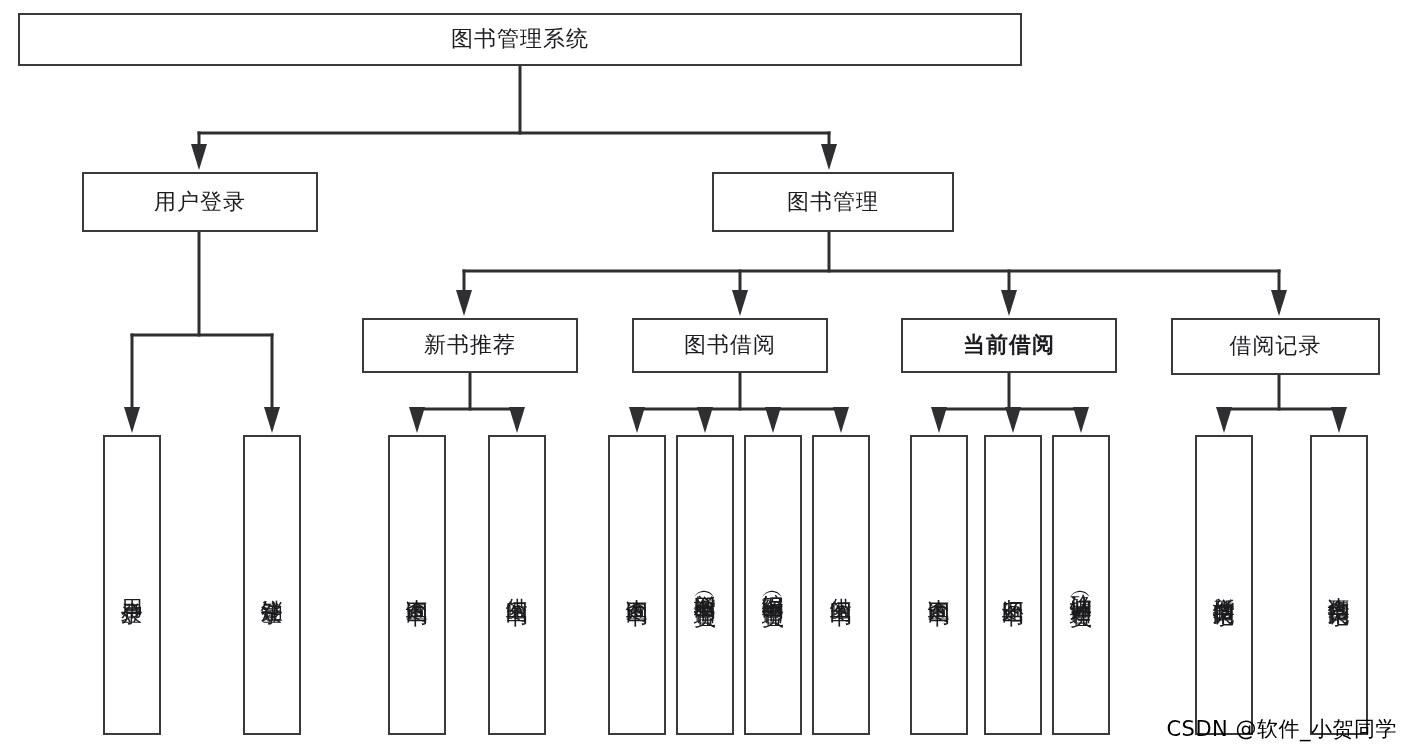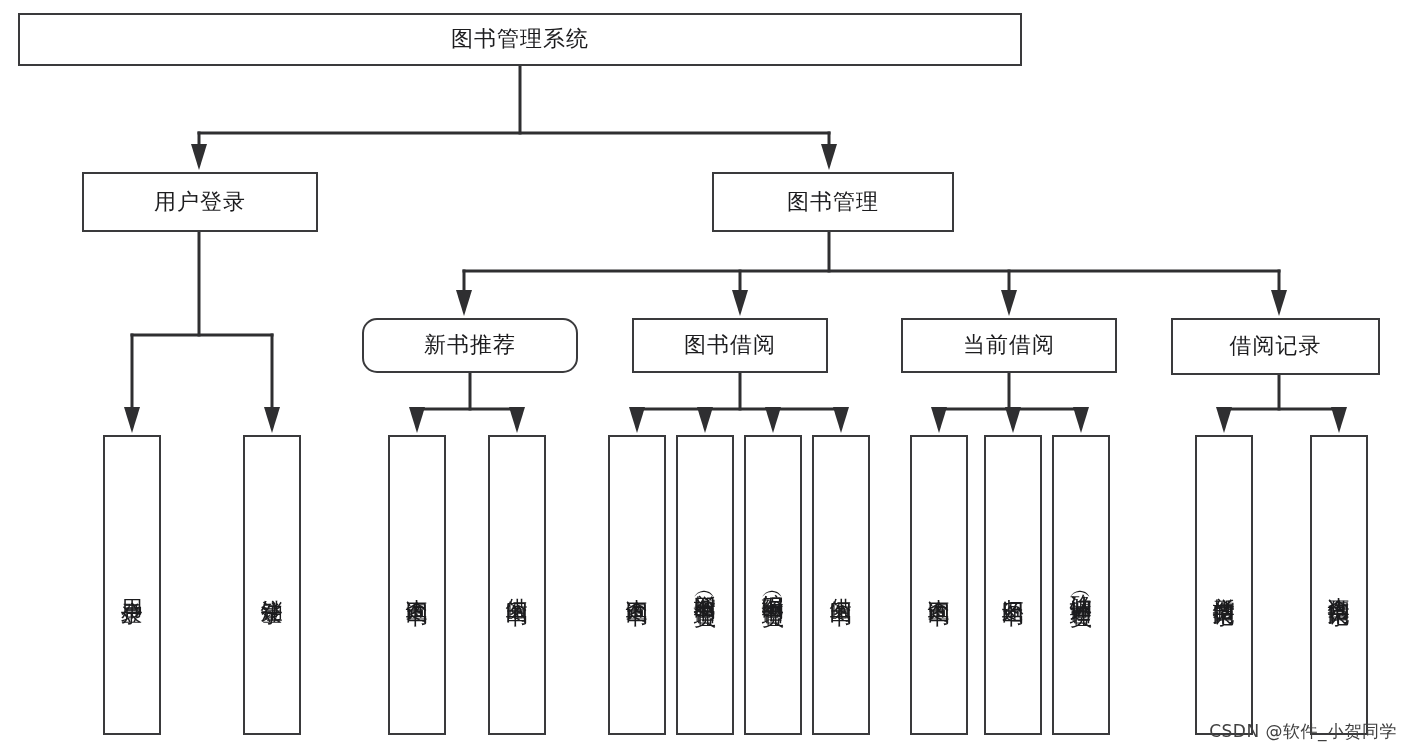--- a/index.html
+++ b/index.html
@@ -53,22 +53,22 @@
   .node-v .vtext {
     writing-mode: vertical-rl;
     text-orientation: upright;
     display: block;
     white-space: nowrap;
   }
   #watermark {
     position: absolute;
     right: 8px;
     bottom: 4px;
-    font-size: 17px;
-    color: #404040;
+    font-size: 21px;
+    color: #000000;
     letter-spacing: 0.5px;
     white-space: nowrap;
     font-family: "DejaVu Sans", "Liberation Sans", sans-serif;
   }
 </style>
 </head>
 <body>
 
 <div id="diagram-root">
 
@@ -130,27 +130,27 @@
   <div id="nodes-layer">
       <div class="node node-h" style="left: 18px; top: 13px; width: 1004px; height: 53px;">
         <span class="htext">图书管理系统</span>
       </div>
       <div class="node node-h" style="left: 82px; top: 172px; width: 236px; height: 60px;">
         <span class="htext">用户登录</span>
       </div>
       <div class="node node-h" style="left: 712px; top: 172px; width: 242px; height: 60px;">
         <span class="htext">图书管理</span>
       </div>
-      <div class="node node-h" style="left: 362px; top: 318px; width: 216px; height: 55px; border-radius: 15px;">
+      <div class="node node-h" style="left: 362px; top: 318px; width: 216px; height: 55px;">
         <span class="htext">新书推荐</span>
       </div>
       <div class="node node-h" style="left: 632px; top: 318px; width: 196px; height: 55px;">
         <span class="htext">图书借阅</span>
       </div>
-      <div class="node node-h" style="left: 901px; top: 318px; width: 216px; height: 55px;">
+      <div class="node node-h" style="left: 901px; top: 318px; width: 216px; height: 55px; font-weight: bold;">
         <span class="htext">当前借阅</span>
       </div>
       <div class="node node-h" style="left: 1171px; top: 318px; width: 209px; height: 57px;">
         <span class="htext">借阅记录</span>
       </div>
       <div class="node node-v" style="left: 103px; top: 435px; width: 58px; height: 300px;">
         <span class="vtext">用户登录</span>
       </div>
       <div class="node node-v" style="left: 243px; top: 435px; width: 58px; height: 300px;">
         <span class="vtext">注销登录</span>

